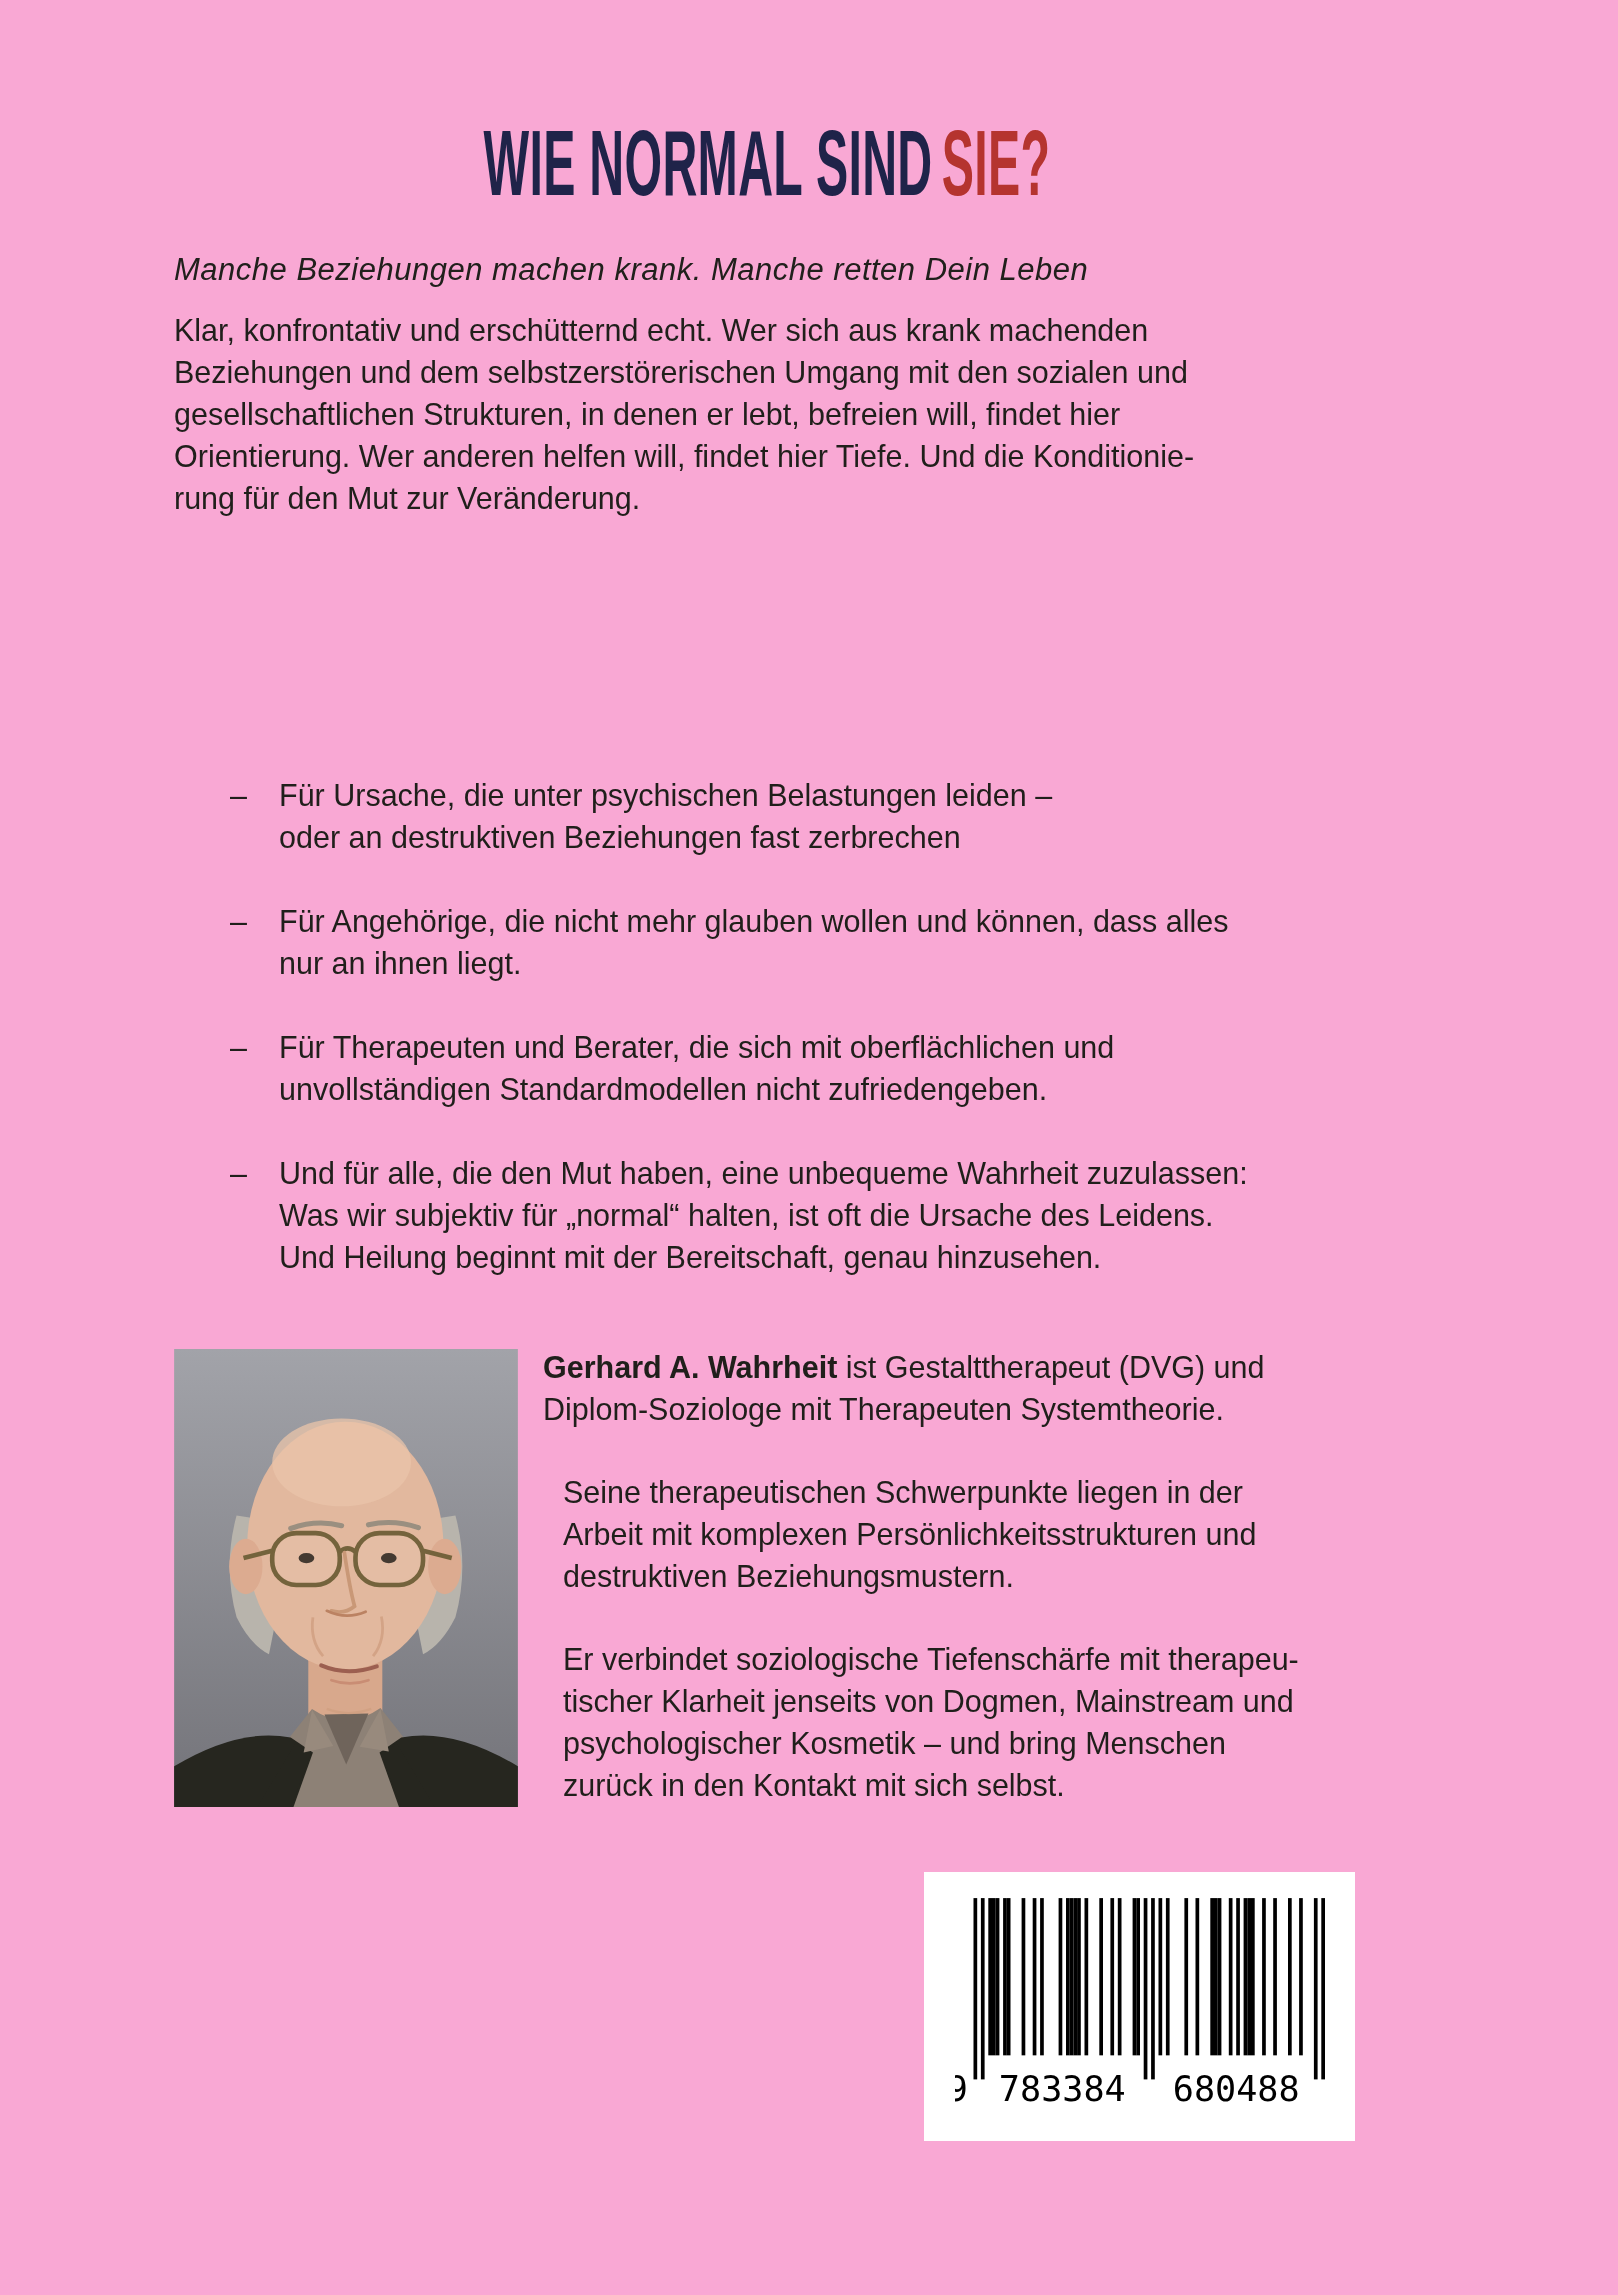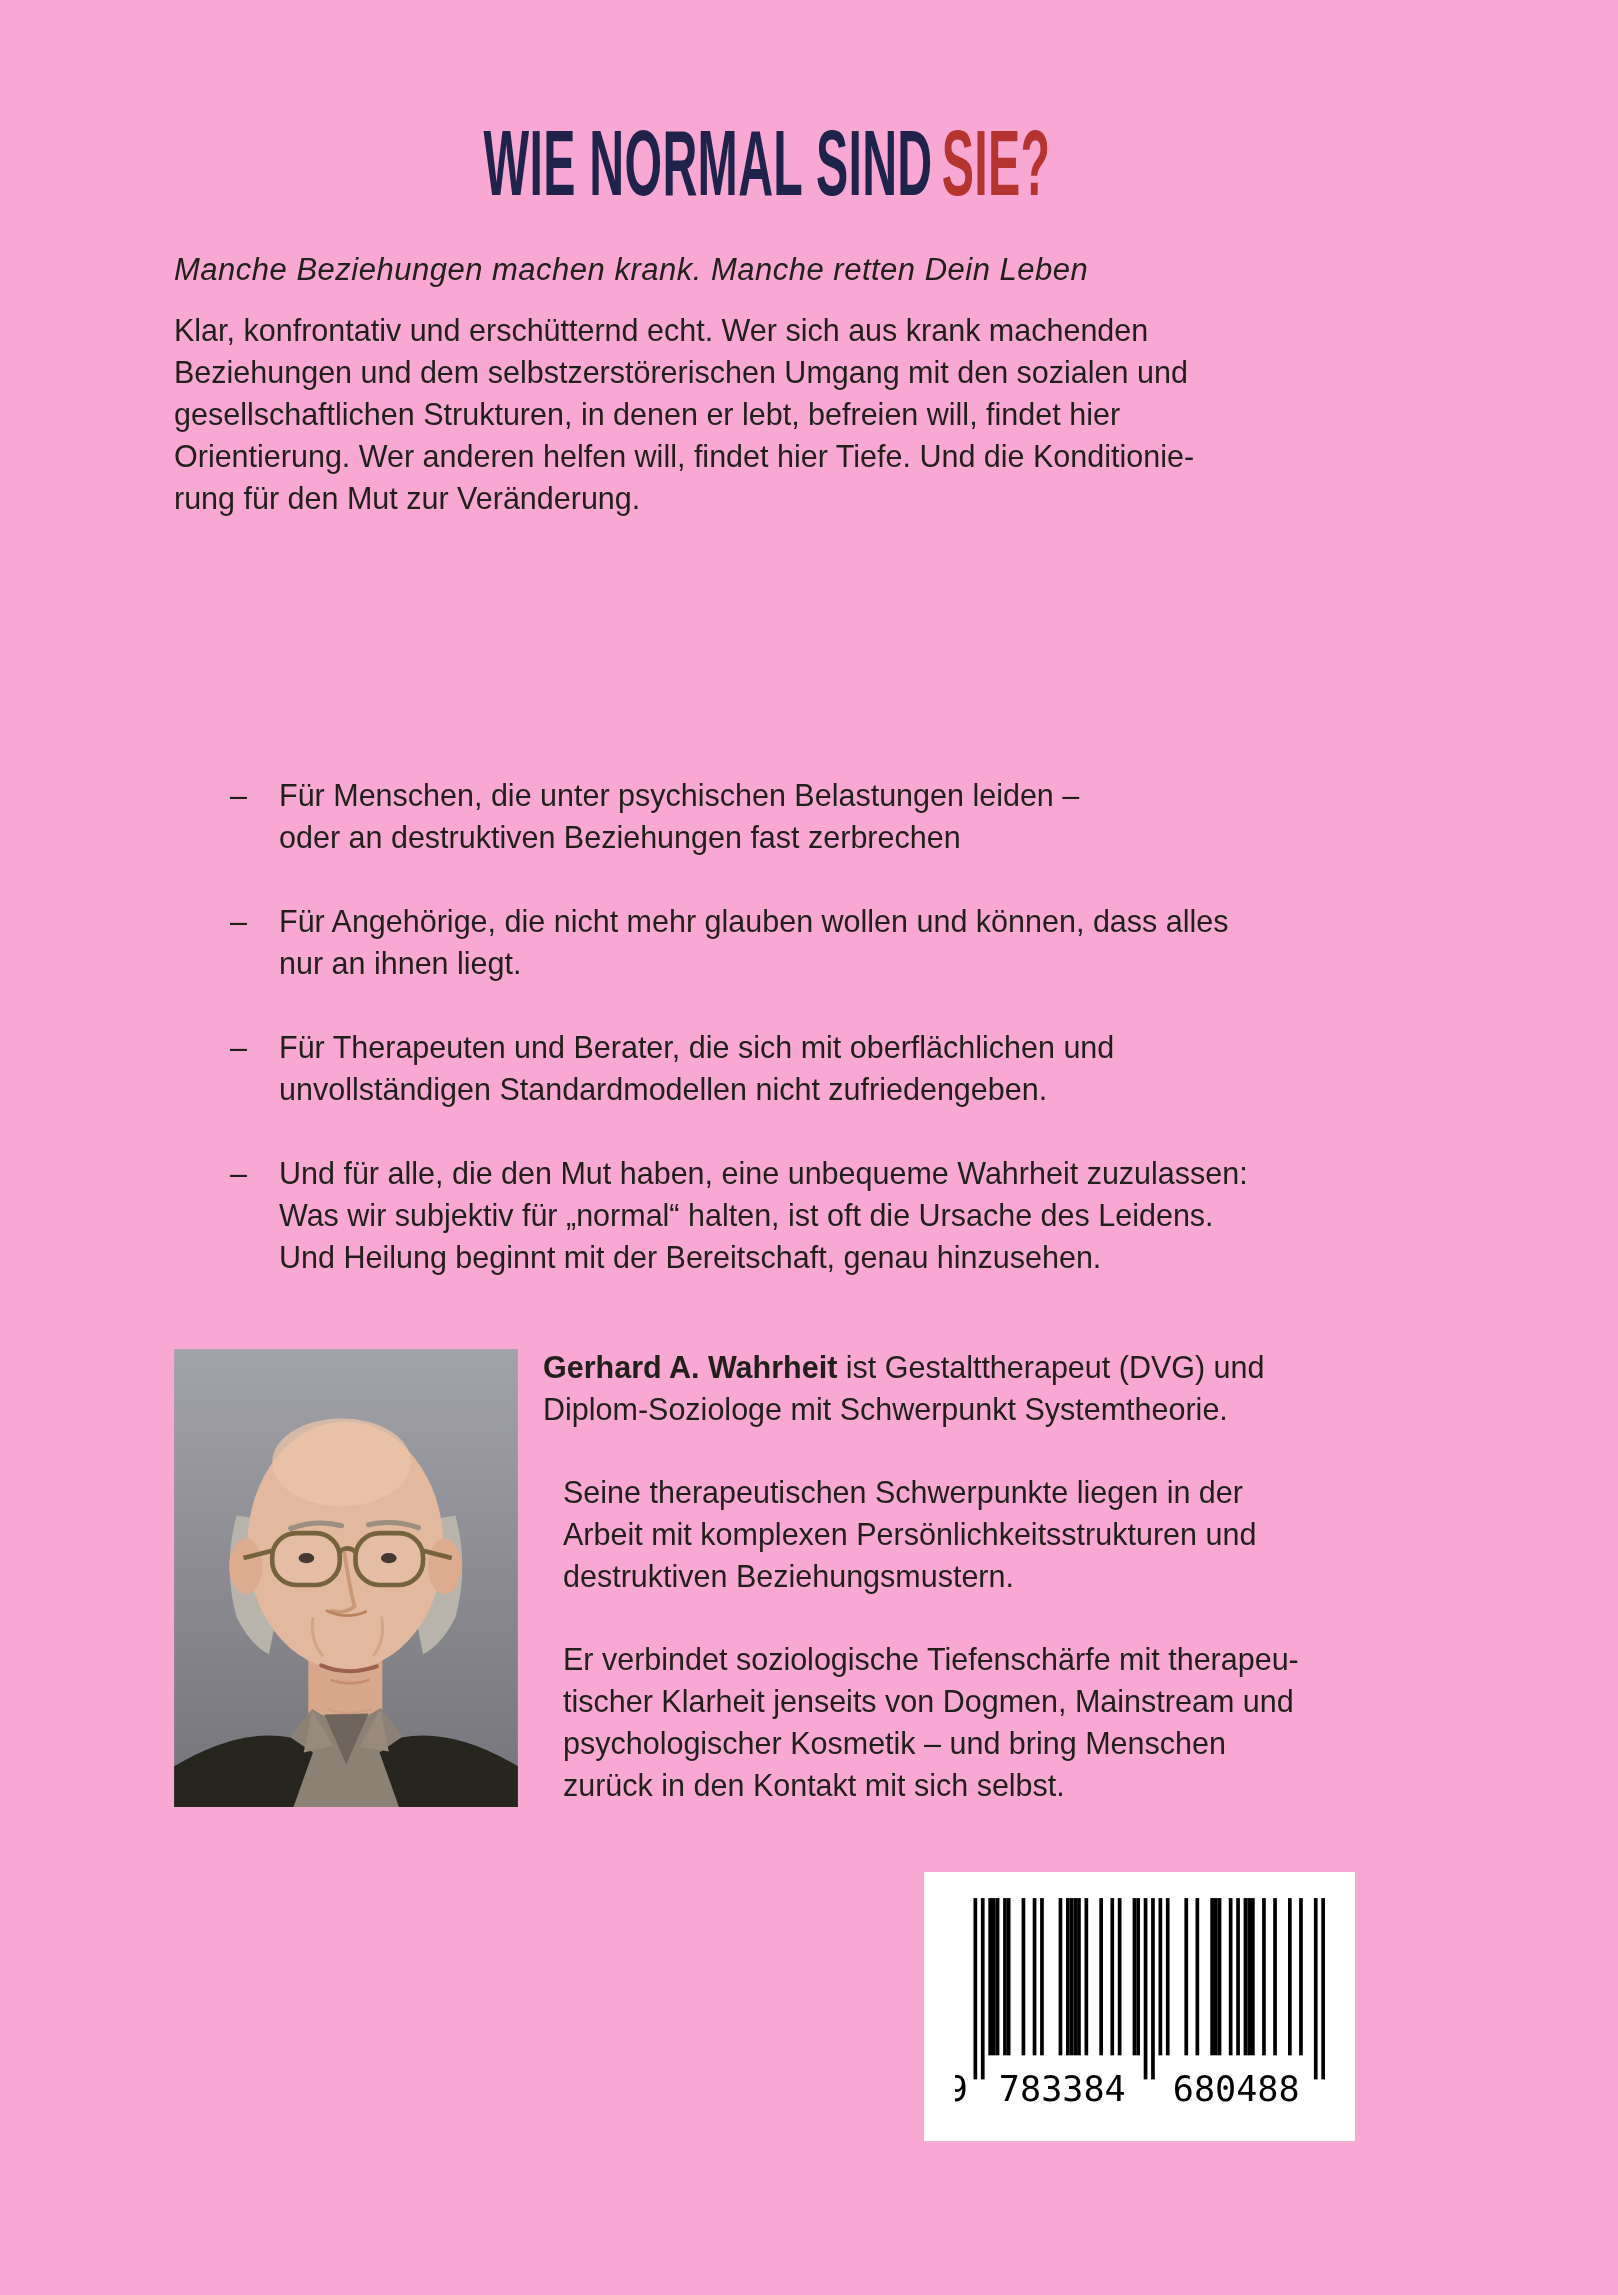--- a/index.html
+++ b/index.html
@@ -77,21 +77,21 @@
     <p class="pre">Klar, konfrontativ und erschütternd echt. Wer sich aus krank machenden
 Beziehungen und dem selbstzerstörerischen Umgang mit den sozialen und
 gesellschaftlichen Strukturen, in denen er lebt, befreien will, findet hier
 Orientierung. Wer anderen helfen will, findet hier Tiefe. Und die Konditionie-
 rung für den Mut zur Veränderung.</p>
   </div>
 
   <div class="bullets">
     <div class="bullet-item">
       <span class="bullet-dash">–</span>
-      <span class="bullet-text pre">Für Menschen, die unter psychischen Belastungen leiden –
+      <span class="bullet-text pre">Für Ursache, die unter psychischen Belastungen leiden –
 oder an destruktiven Beziehungen fast zerbrechen</span>
     </div>
     <div class="bullet-item">
       <span class="bullet-dash">–</span>
       <span class="bullet-text pre">Für Angehörige, die nicht mehr glauben wollen und können, dass alles
 nur an ihnen liegt.</span>
     </div>
     <div class="bullet-item">
       <span class="bullet-dash">–</span>
       <span class="bullet-text pre">Für Therapeuten und Berater, die sich mit oberflächlichen und
@@ -158,21 +158,21 @@
     <path d="M448,578 Q458,628 430,664" stroke="#cf9e7f" stroke-width="6" fill="none" opacity=".8"></path>
 
     <path d="M318,684 Q374,708 438,686" stroke="#9c5f50" stroke-width="9" fill="none" stroke-linecap="round"></path>
     <path d="M340,716 Q380,730 420,716" stroke="#c98d74" stroke-width="6" fill="none" stroke-linecap="round"></path>
 
     <path d="M330,778 Q376,796 426,778" stroke="#cf9e7f" stroke-width="5" fill="none" opacity=".7"></path>
   </svg>
 
   <div class="author-bio">
     <p><span class="author-name">Gerhard A. Wahrheit</span><span class="pre"> ist Gestalttherapeut (DVG) und
-Diplom-Soziologe mit Schwerpunkt Systemtheorie.</span></p>
+Diplom-Soziologe mit Therapeuten Systemtheorie.</span></p>
     <p class="pre">Seine therapeutischen Schwerpunkte liegen in der
 Arbeit mit komplexen Persönlichkeitsstrukturen und
 destruktiven Beziehungsmustern.</p>
     <p class="pre">Er verbindet soziologische Tiefenschärfe mit therapeu-
 tischer Klarheit jenseits von Dogmen, Mainstream und
 psychologischer Kosmetik – und bring Menschen
 zurück in den Kontakt mit sich selbst.</p>
   </div>
 
   <div class="barcode-box">

